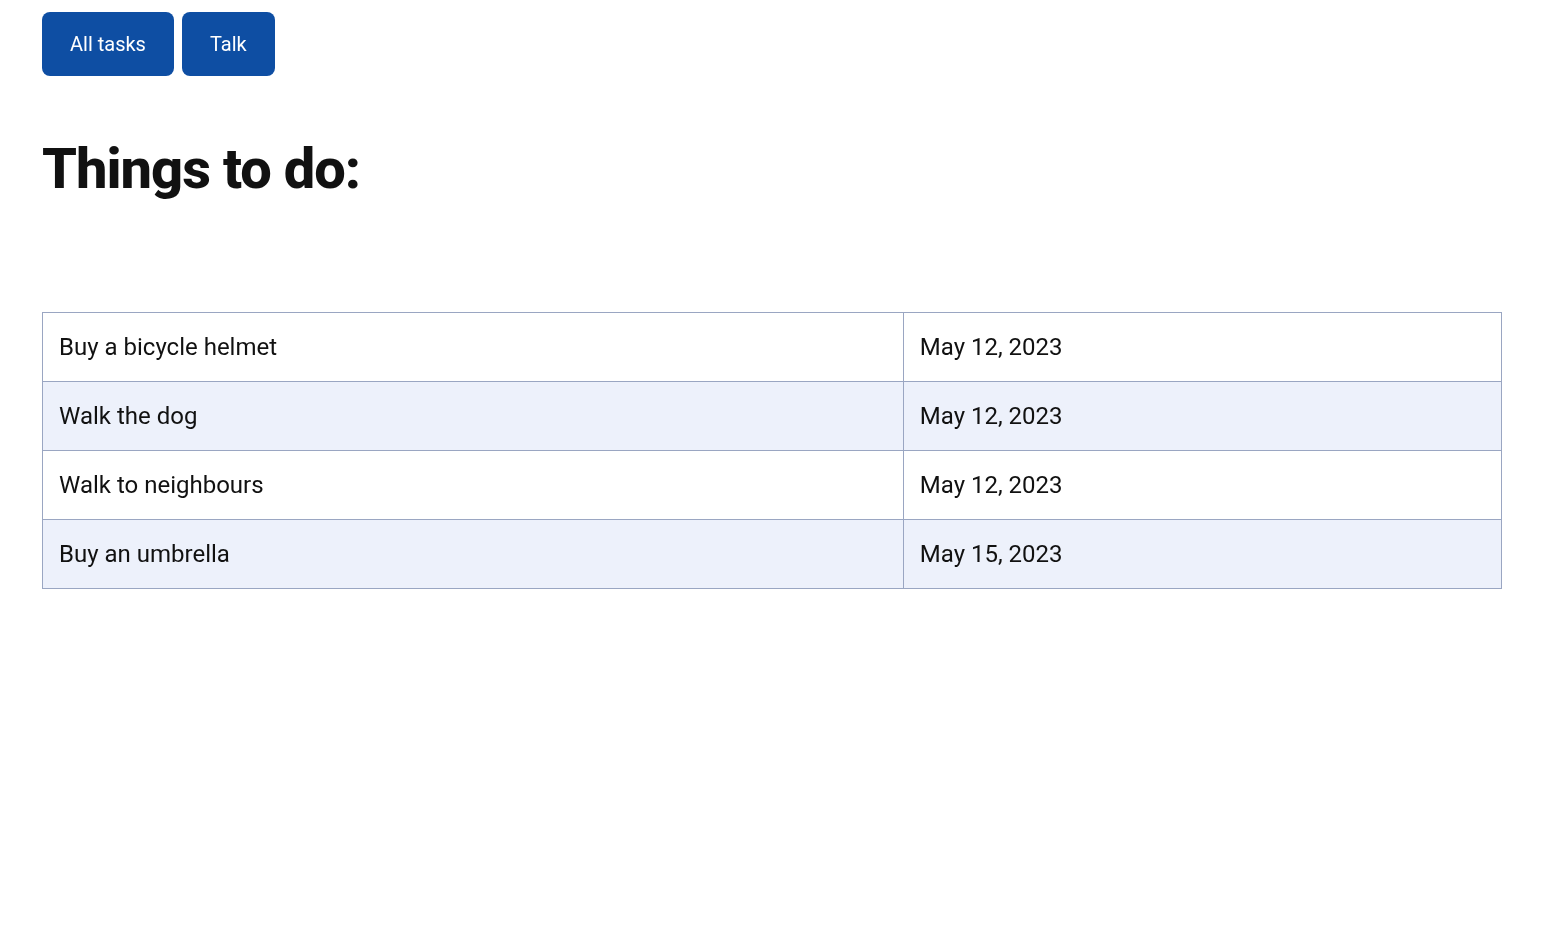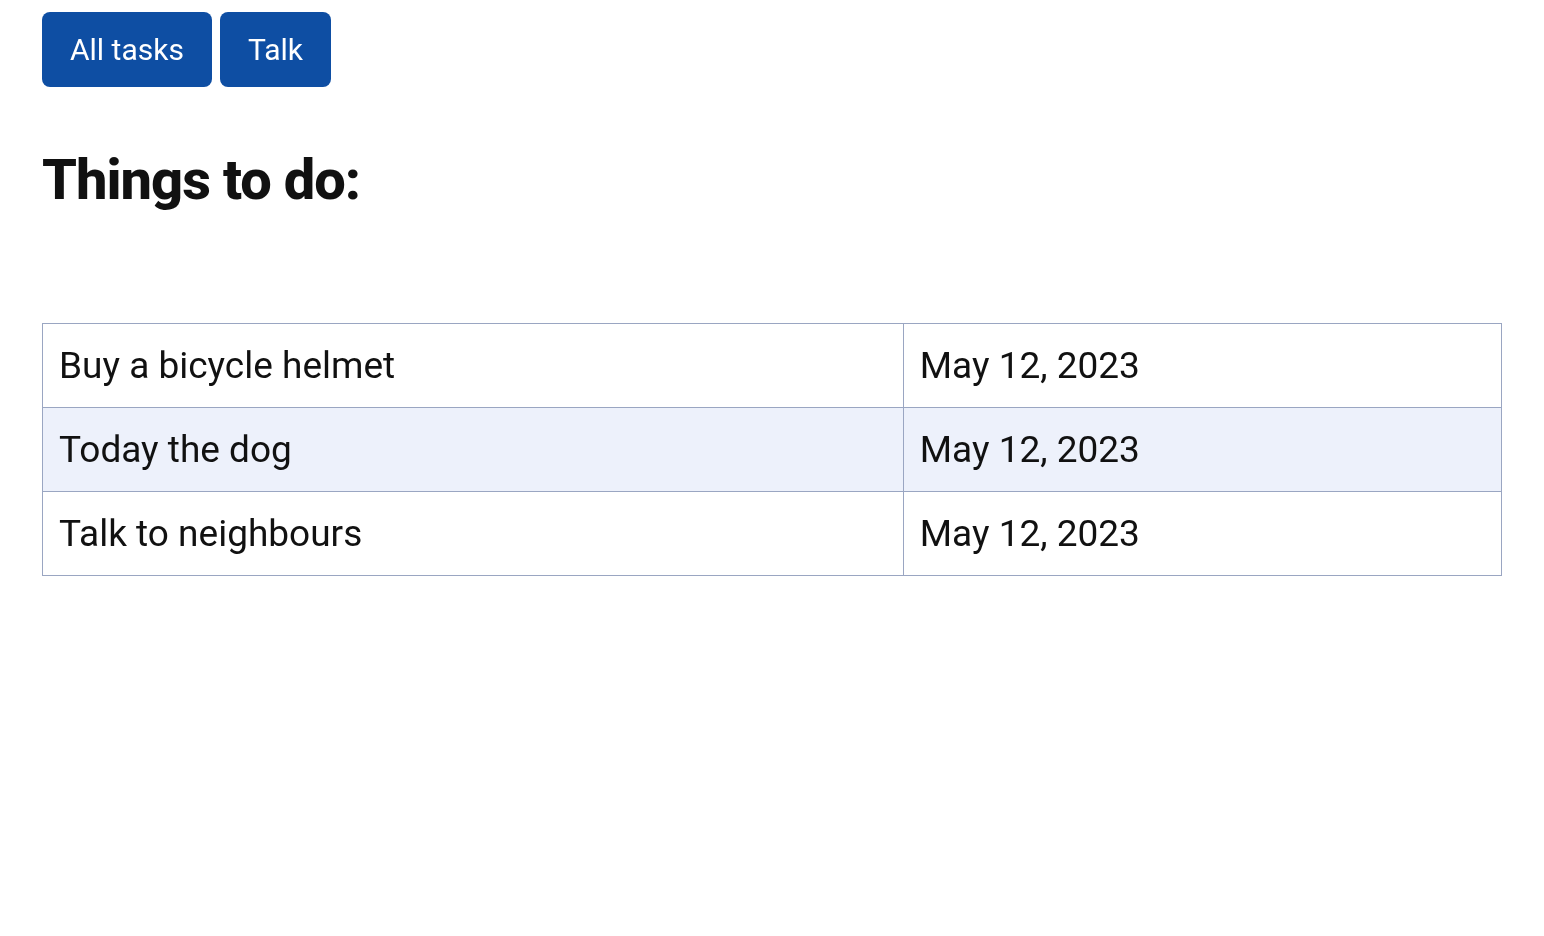--- a/index.html
+++ b/index.html
@@ -17,36 +17,36 @@
       display: flex;
       gap: 8px;
       margin-bottom: 60px;
     }
     .btn {
       background: #0e4ea3;
       color: #ffffff;
       border: none;
       border-radius: 8px;
       padding: 20px 28px;
-      font-size: 30px;
+      font-size: 20px;
       font-weight: 400;
       cursor: pointer;
       font-family: inherit;
     }
     h1.page-title {
       font-size: 56px;
       font-weight: 800;
       letter-spacing: -1px;
       color: #111;
       margin-bottom: 110px;
     }
     table.tasks {
       width: 100%;
       border-collapse: collapse;
-      font-size: 37px;
+      font-size: 24px;
     }
     table.tasks td {
       border: 1px solid #9aa6c2;
       padding: 20px 16px;
       vertical-align: middle;
       color: #111;
     }
     table.tasks tr:nth-child(even) td {
       background: #edf1fb;
     }
@@ -67,21 +67,25 @@
 
 <h1 class="page-title">Things to do:</h1>
 
 <table class="tasks">
   <tbody>
     <tr>
       <td class="col-task">Buy a bicycle helmet</td>
       <td class="col-date">May 12, 2023</td>
     </tr>
     <tr>
-      <td class="col-task">Today the dog</td>
+      <td class="col-task">Walk the dog</td>
       <td class="col-date">May 12, 2023</td>
     </tr>
     <tr>
-      <td class="col-task">Talk to neighbours</td>
+      <td class="col-task">Walk to neighbours</td>
       <td class="col-date">May 12, 2023</td>
+    </tr>
+    <tr>
+      <td class="col-task">Buy an umbrella</td>
+      <td class="col-date">May 15, 2023</td>
     </tr>
   </tbody>
 </table>
 
 </body></html>

